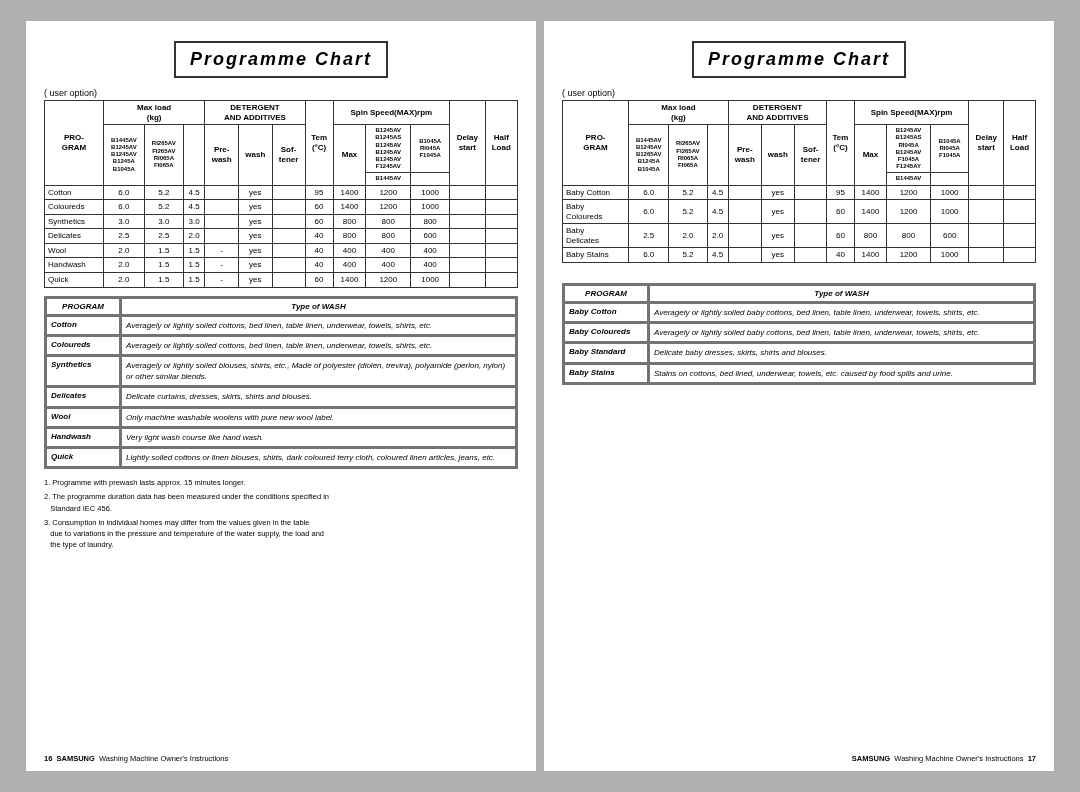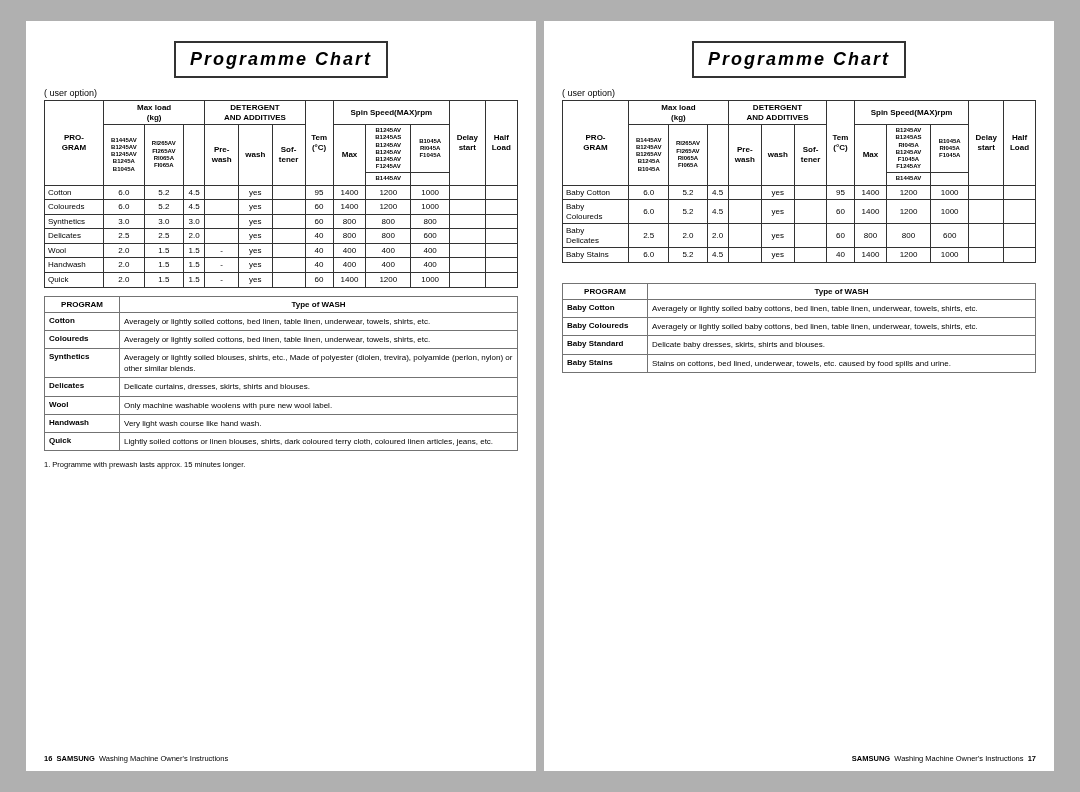--- a/index.html
+++ b/index.html
@@ -66,23 +66,24 @@
       padding-left: 3px;
     }
     
     .wash-table {
       width: 100%;
       border-collapse: collapse;
       font-size: 8px;
       margin-bottom: 8px;
     }
     .wash-table th, .wash-table td {
-      border: 1px solid #737373;
+      border: 3px solid #737373;
       padding: 3px 4px;
       vertical-align: top;
+      font-style: italic;
     }
     .wash-table th {
       font-weight: bold;
       background: white;
     }
     .wash-table td.prog-name {
       font-weight: bold;
       white-space: nowrap;
       width: 70px;
     }
@@ -295,20 +296,22 @@
         </tr>
         <tr>
           <td class="prog-name">Quick</td>
           <td class="desc">Lightly soiled cottons or linen blouses, shirts, dark coloured terry cloth, coloured linen articles, jeans, etc.</td>
         </tr>
       </tbody>
     </table>
 
     <div class="notes">
       <div>1. Programme with prewash lasts approx. 15 minutes longer.</div>
+      <div style="margin-top:3px">2. The programme duration data has been measured under the conditions specified in<br>&nbsp;&nbsp;&nbsp;Standard IEC 456.</div>
+      <div style="margin-top:3px">3. Consumption in individual homes may differ from the values given in the table<br>&nbsp;&nbsp;&nbsp;due to variations in the pressure and temperature of the water supply, the load and<br>&nbsp;&nbsp;&nbsp;the type of laundry.</div>
     </div>
 
     <div class="page-footer">
       <div class="left">
         <span class="samsung-bold">16</span>&nbsp;
         <span class="samsung-bold">SAMSUNG</span>&nbsp;
         <span>Washing Machine Owner's Instructions</span>
       </div>
     </div>
   </div>

